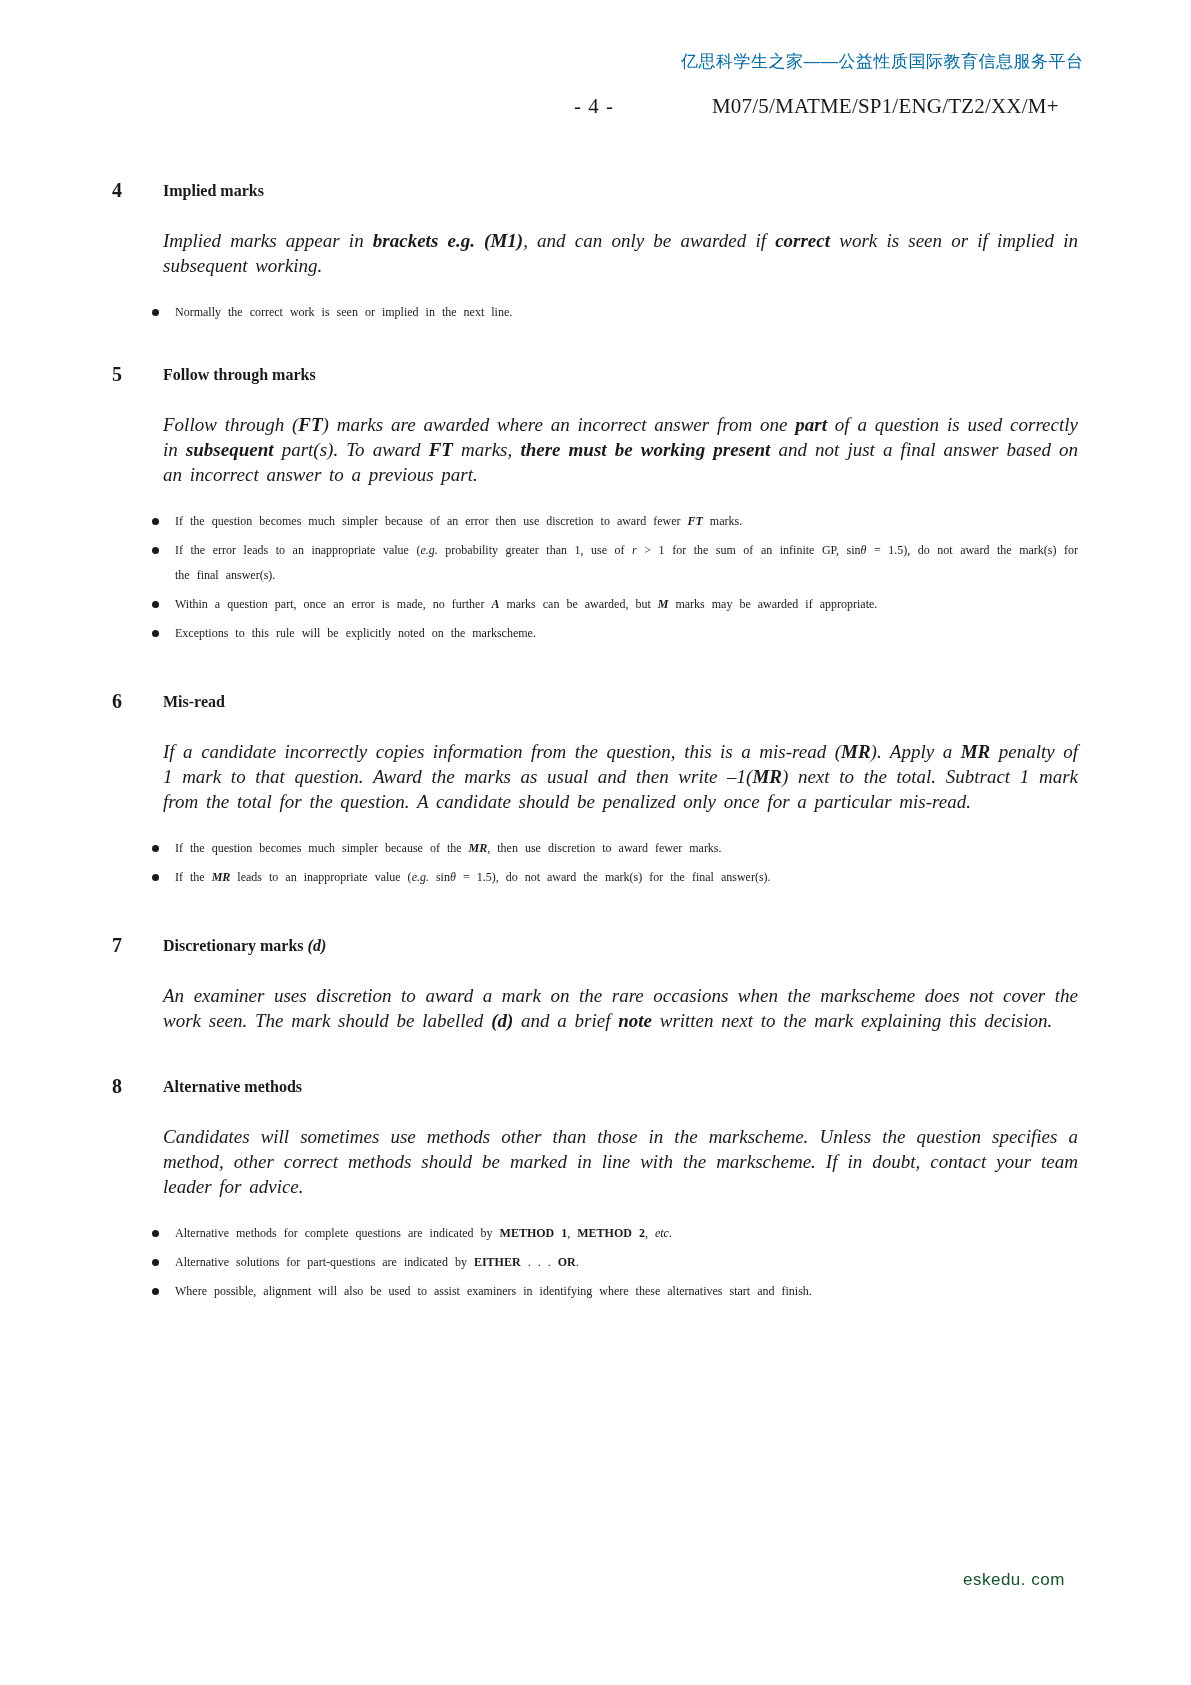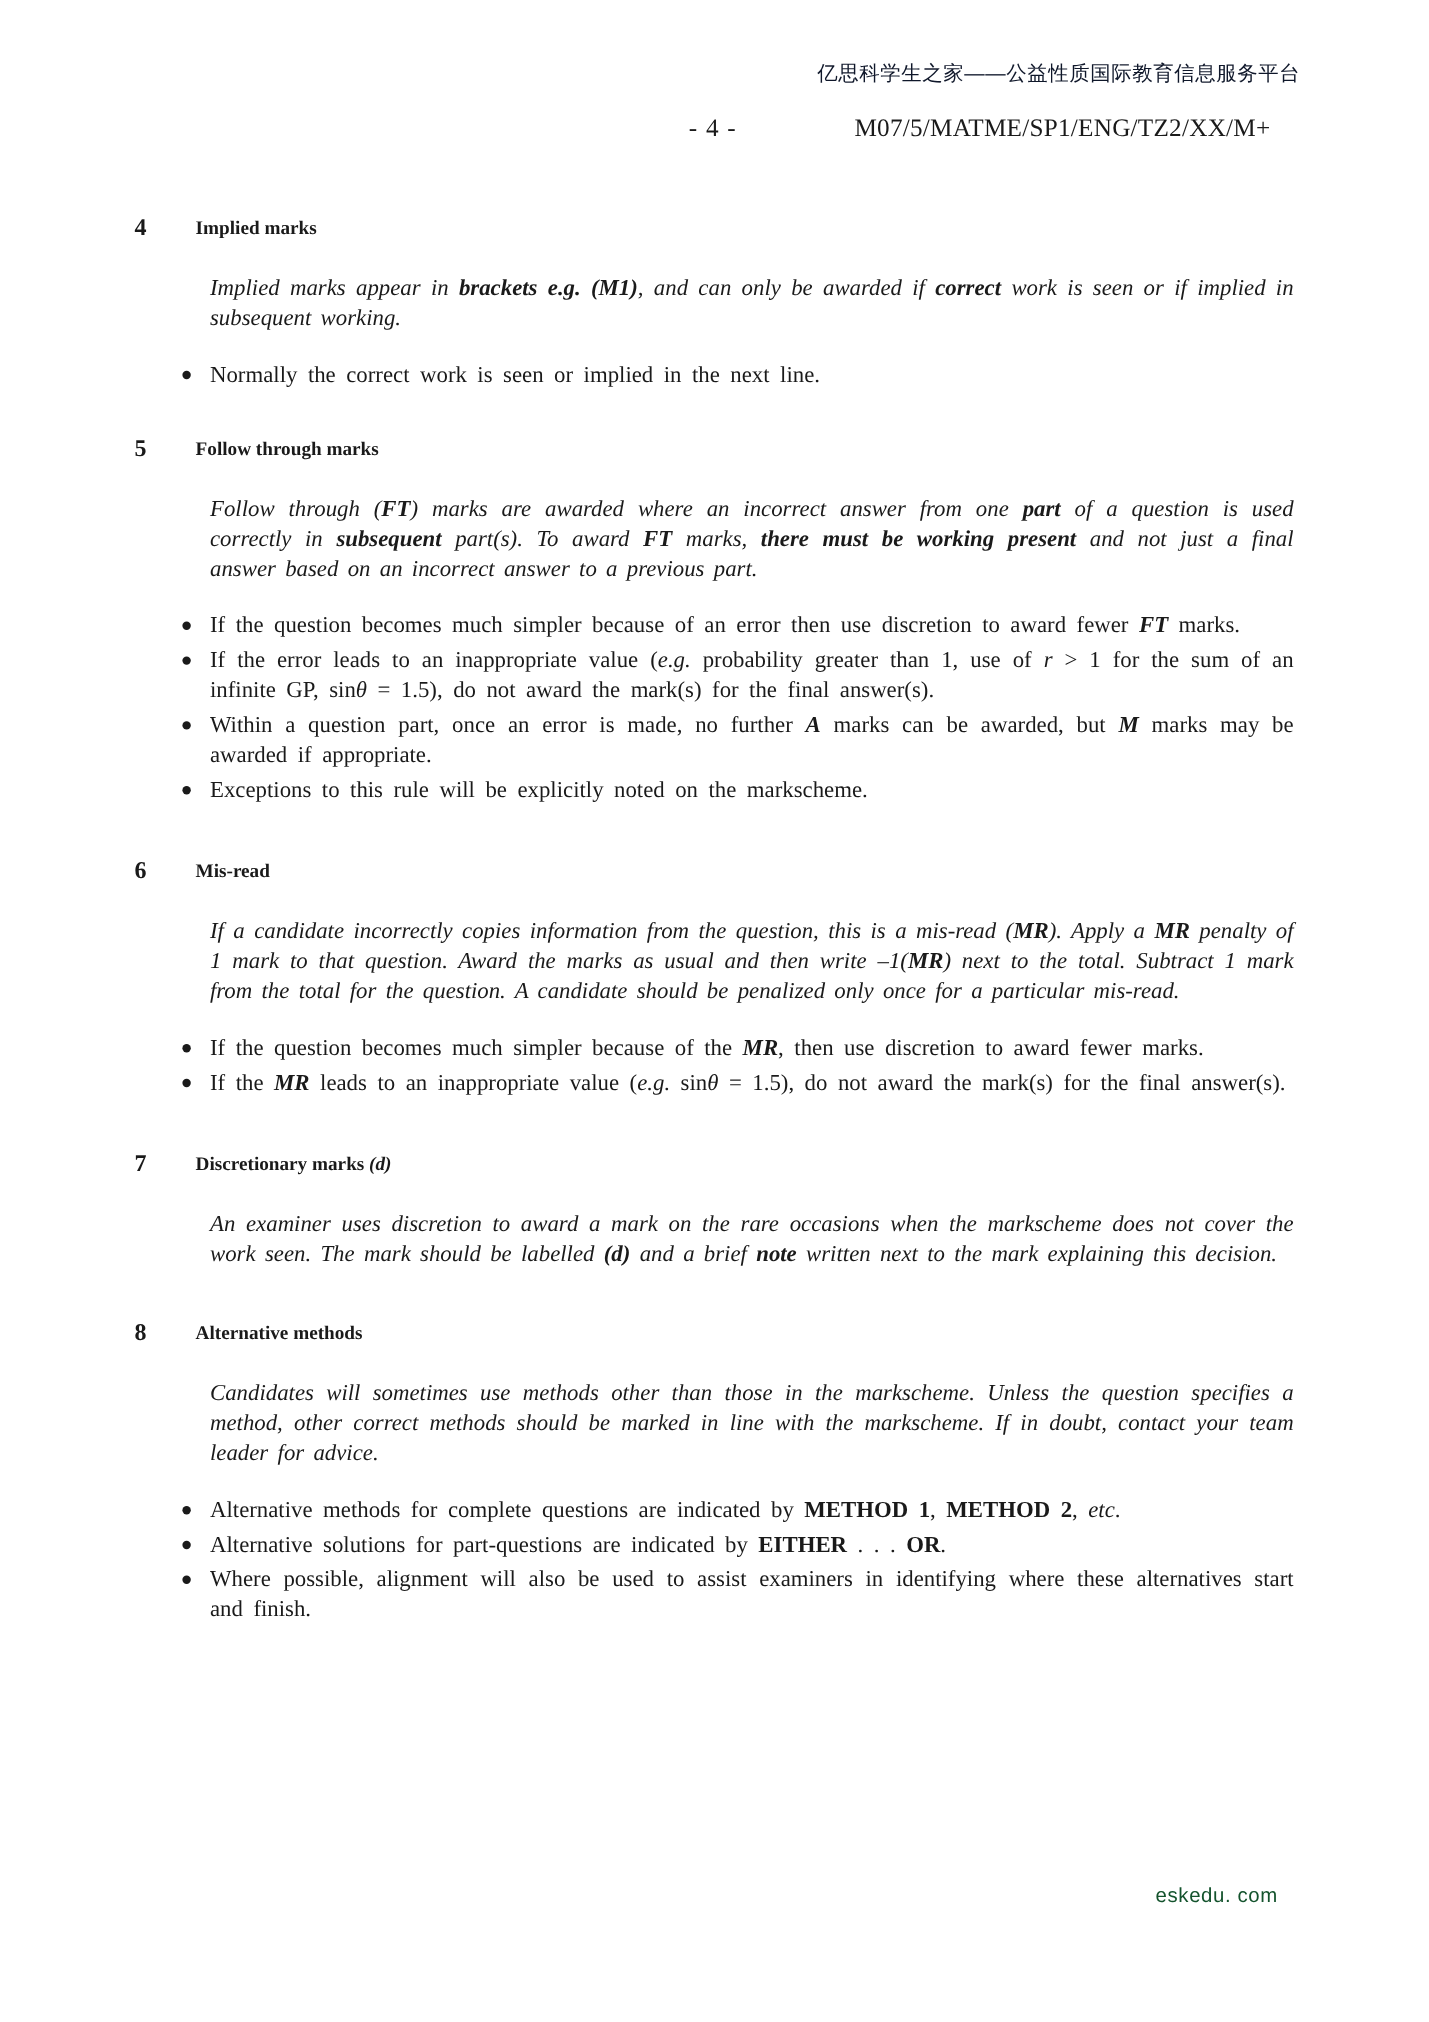--- a/index.html
+++ b/index.html
@@ -67,35 +67,35 @@
     position: absolute; left: 0; top: 0;
     font-weight: 700;
     font-size: 20px; line-height: 25px;
   }
   .sec-title {
     margin: 0;
     font-weight: 700;
     font-size: 16px; line-height: 25px;
   }
   .intro {
-    margin: 25px 0 0 12px;
+    margin: 25px 0 0 0;
     font-size: 19px; line-height: 25px;
     text-align: justify;
     word-spacing: 3px;
   }
   .bullets {
     list-style: none;
     margin: 22px 0 0 0;
     padding: 0;
   }
   .bullets:empty { display: none; }
   .bullet {
     position: relative;
     padding-left: 12px;
-    font-size: 19px; line-height: 25px;
+    font-size: 12px; line-height: 25px;
   }
   .bullet + .bullet { margin-top: 4px; }
   .dot {
     position: absolute;
     left: -11px; top: 9px;
     width: 7px; height: 7px;
     border-radius: 50%;
     background: #1a1a1a;
   }
   .bullet-text {
@@ -106,21 +106,21 @@
 
   
   .seg-r  { font-style: normal; font-weight: 400; }
   .seg-i  { font-style: italic; font-weight: 400; }
   .seg-b  { font-style: normal; font-weight: 700; }
   .seg-bi { font-style: italic; font-weight: 700; }
 </style>
 </head>
 <body style="color: rgb(26, 26, 26);">
 
-<div class="watermark-top" style="color: #0f172a;">亿思科学生之家——公益性质国际教育信息服务平台</div>
+<div class="watermark-top" style="color: #0369a1;">亿思科学生之家——公益性质国际教育信息服务平台</div>
 
 <div class="page-num">- 4 -</div>
 
 <div class="doc-code">M07/5/MATME/SP1/ENG/TZ2/XX/M+</div>
 
 <main id="sections">
   <section class="section">
     <span class="sec-num">4</span>
     <h2 class="sec-title"><span class="seg-b">Implied marks</span></h2>
     <p class="intro"><span class="seg-i">Implied marks appear in </span><span class="seg-bi">brackets e.g. (M1)</span><span class="seg-i">, and can only be awarded if </span><span class="seg-bi">correct</span><span class="seg-i"> work is seen or if implied in subsequent working.</span></p>

